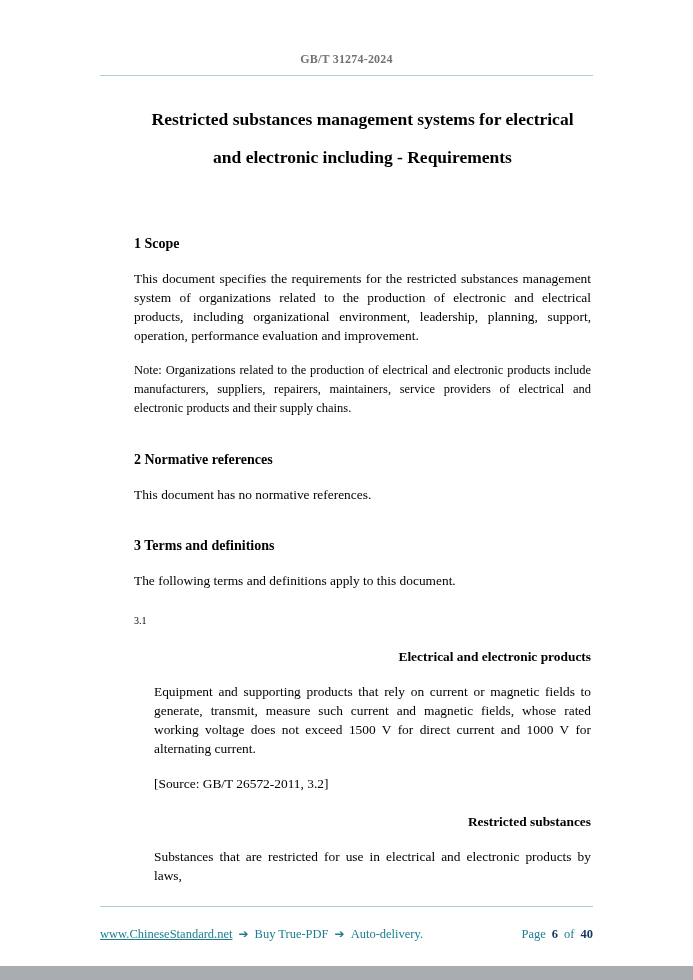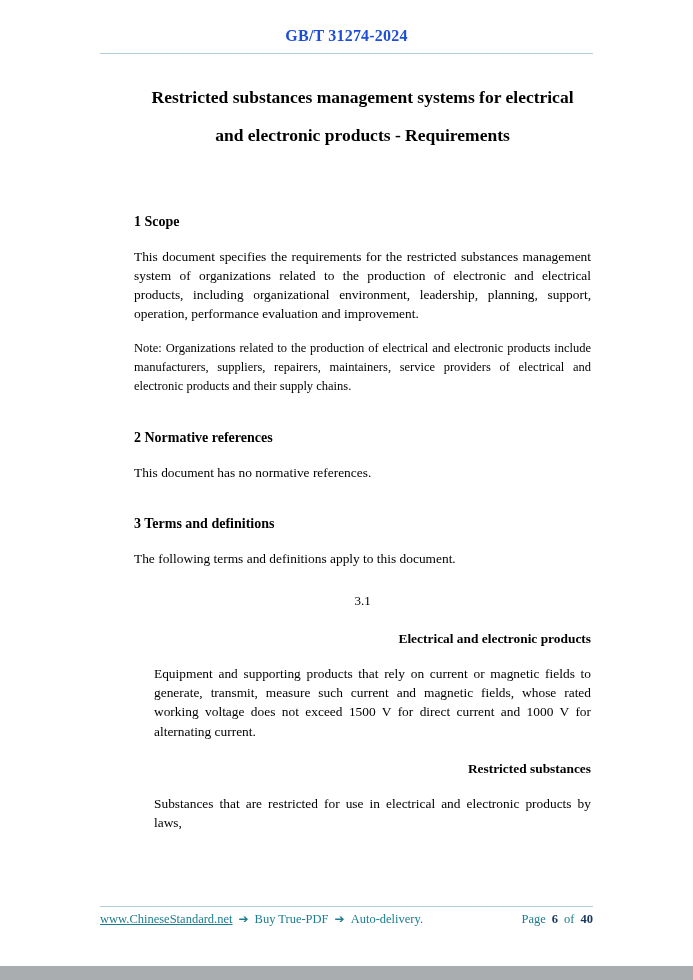--- a/index.html
+++ b/index.html
@@ -12,25 +12,25 @@
     color: #000;
   }
   .page {
     position: relative;
     width: 693px;
     height: 966px;
     background: #ffffff;
     overflow: hidden;
   }
   .header-code {
-    padding-top: 27px;
+    padding-top: 52px;
     text-align: center;
-    font-size: 16px;
+    font-size: 12px;
     font-weight: bold;
-    color: #1d4ed8;
+    color: #737373;
     letter-spacing: 0.2px;
   }
   .header-rule {
     margin: 8px 100px 0 100px;
     border-bottom: 1px solid #aecfd9;
   }
   .content {
     padding: 0 102px;
     margin-left: 32px;
   }
@@ -54,37 +54,37 @@
     font-size: 13.4px;
     line-height: 1.43;
     text-align: justify;
   }
   p.note {
     font-size: 12.5px;
     line-height: 1.52;
   }
   p.term-num {
     font-weight: normal;
-    font-size: 13px;
+    font-size: 10px;
     margin-top: 24px;
-    text-align: center;
+    text-align: left;
   }
   p.term-title {
     font-weight: bold;
     margin-top: 18px;
     text-align: right;
   }
   .indent { margin-left: 20px; }
   .footer {
     position: absolute;
     left: 100px;
     right: 100px;
     top: 906px;
     border-top: 1px solid #aecfd9;
-    padding-top: 5px;
+    padding-top: 20px;
     display: flex;
     justify-content: space-between;
     align-items: flex-start;
     font-size: 12.5px;
     color: #1b7d8e;
   }
   .footer-left, .footer-right {
     display: flex;
     align-items: baseline;
     gap: 6px;
@@ -110,36 +110,37 @@
 
   <div>
     <div class="header-code">GB/T 31274-2024</div>
     <div class="header-rule"></div>
   </div>
 
   <div class="content">
 
     <h1 class="doc-title">
       <span class="title-line">Restricted substances management systems for electrical</span>
-      <span class="title-line">and electronic products - Requirements</span>
+      <span class="title-line">and electronic including - Requirements</span>
     </h1>
 
     <h2 class="section-heading first-heading">1 Scope</h2>
     <p>This document specifies the requirements for the restricted substances management system of organizations related to the production of electronic and electrical products, including organizational environment, leadership, planning, support, operation, performance evaluation and improvement.</p>
     <p class="note">Note: Organizations related to the production of electrical and electronic products include manufacturers, suppliers, repairers, maintainers, service providers of electrical and electronic products and their supply chains.</p>
 
     <h2 class="section-heading">2 Normative references</h2>
     <p>This document has no normative references.</p>
 
     <h2 class="section-heading">3 Terms and definitions</h2>
     <p>The following terms and definitions apply to this document.</p>
 
     <p class="term-num">3.1</p>
     <p class="term-title indent">Electrical and electronic products</p>
     <p class="indent">Equipment and supporting products that rely on current or magnetic fields to generate, transmit, measure such current and magnetic fields, whose rated working voltage does not exceed 1500 V for direct current and 1000 V for alternating current.</p>
+    <p class="indent">[Source: GB/T 26572-2011, 3.2]</p>
 
     <p class="term-title indent">Restricted substances</p>
     <p class="indent">Substances that are restricted for use in electrical and electronic products by laws,</p>
 
   </div>
 
   <div class="footer">
     <div class="footer-left">
       <a class="site-link">www.ChineseStandard.net</a>
       <span class="arrow">➔</span>

